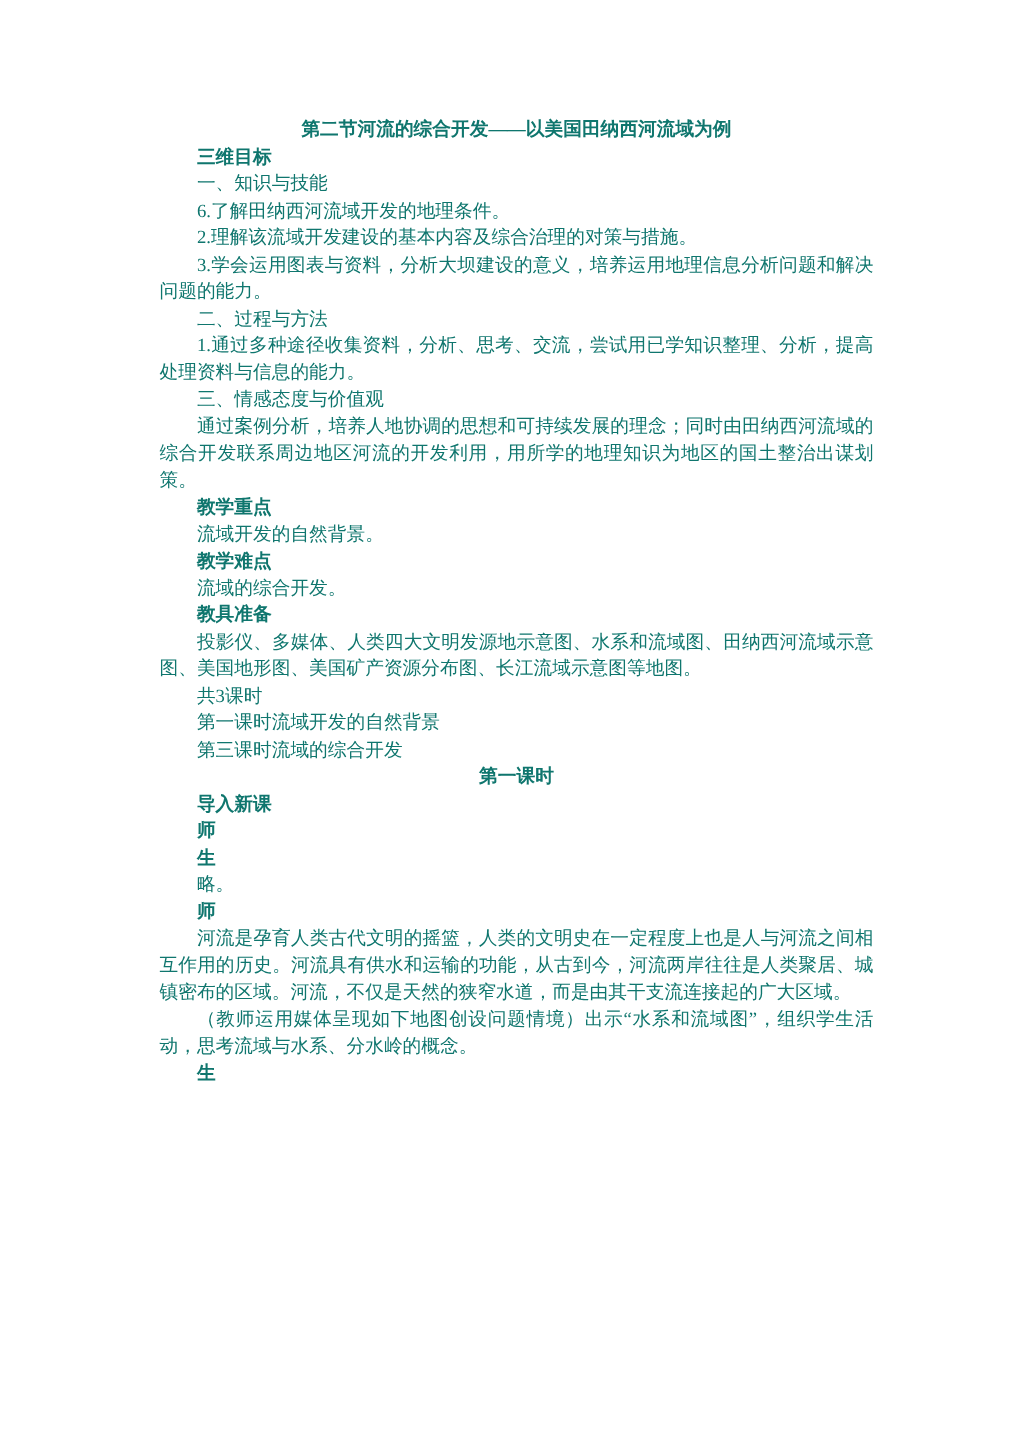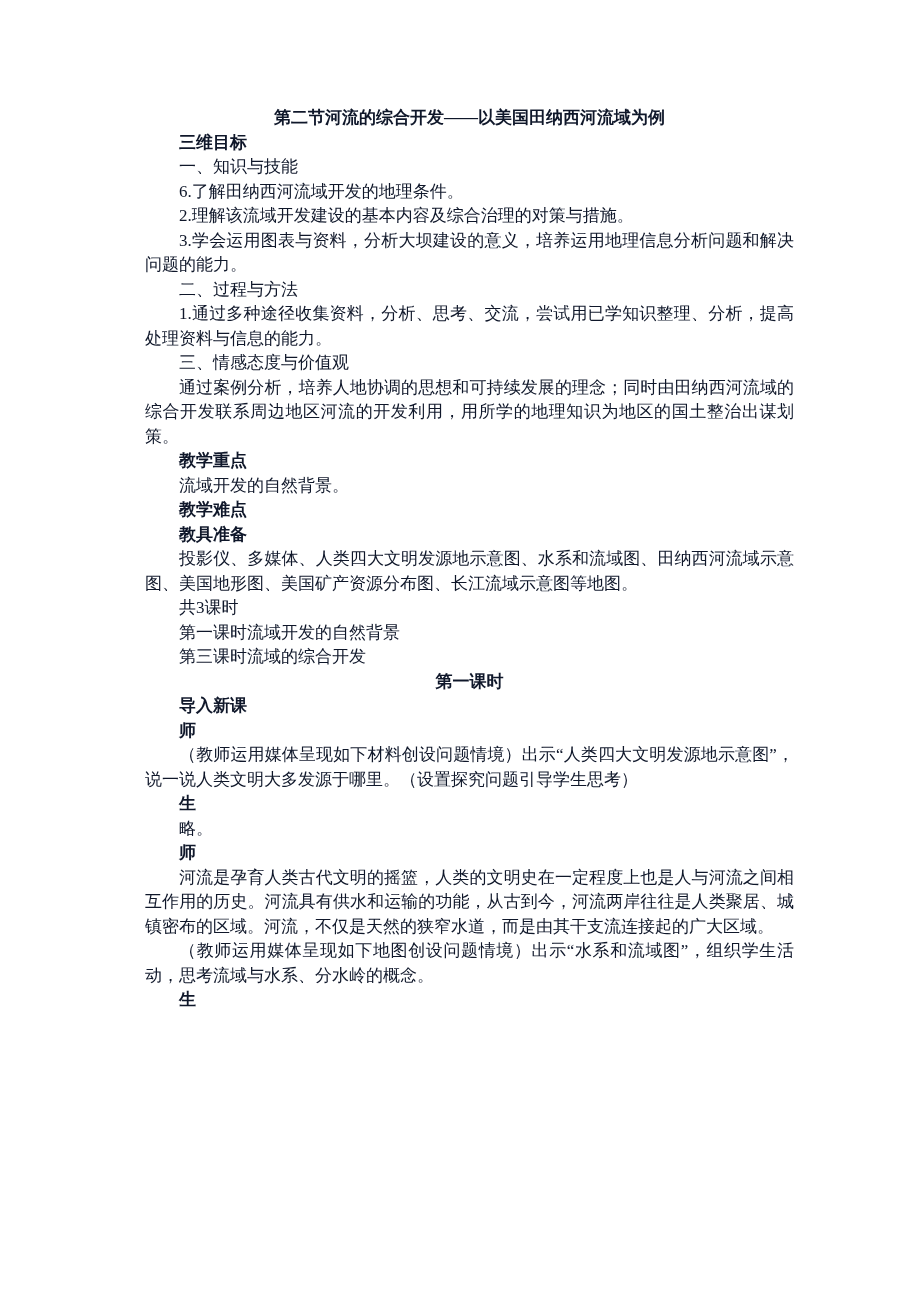--- a/index.html
+++ b/index.html
@@ -8,21 +8,21 @@
     background: #ffffff;
   }
   .page {
     width: 920px;
     height: 1302px;
     background: #ffffff;
     box-sizing: border-box;
     padding: 106px 126px 40px 145px;
     overflow: hidden;
     font-family: "Liberation Serif", "DejaVu Serif", serif;
-    color: #0f172a;
+    color: #0f766e;
     font-size: 17px;
   }
   .doc-body {
     width: 100%;
   }
   .para {
     margin: 0;
     text-indent: 2em;
     text-align: justify;
     line-height: 24.5px;
@@ -47,29 +47,29 @@
       <p class="para">6.了解田纳西河流域开发的地理条件。</p>
       <p class="para">2.理解该流域开发建设的基本内容及综合治理的对策与措施。</p>
       <p class="para">3.学会运用图表与资料，分析大坝建设的意义，培养运用地理信息分析问题和解决问题的能力。</p>
       <p class="para">二、过程与方法</p>
       <p class="para">1.通过多种途径收集资料，分析、思考、交流，尝试用已学知识整理、分析，提高处理资料与信息的能力。</p>
       <p class="para">三、情感态度与价值观</p>
       <p class="para">通过案例分析，培养人地协调的思想和可持续发展的理念；同时由田纳西河流域的综合开发联系周边地区河流的开发利用，用所学的地理知识为地区的国土整治出谋划策。</p>
       <p class="para bold">教学重点</p>
       <p class="para">流域开发的自然背景。</p>
       <p class="para bold">教学难点</p>
+      <p class="para">流域的综合开发。</p>
       <p class="para bold">教具准备</p>
       <p class="para">投影仪、多媒体、人类四大文明发源地示意图、水系和流域图、田纳西河流域示意图、美国地形图、美国矿产资源分布图、长江流域示意图等地图。</p>
       <p class="para">共3课时</p>
       <p class="para">第一课时流域开发的自然背景</p>
       <p class="para">第三课时流域的综合开发</p>
       <p class="para bold center">第一课时</p>
       <p class="para bold">导入新课</p>
       <p class="para bold">师</p>
-      <p class="para">（教师运用媒体呈现如下材料创设问题情境）出示“人类四大文明发源地示意图”，说一说人类文明大多发源于哪里。（设置探究问题引导学生思考）</p>
       <p class="para bold">生</p>
       <p class="para">略。</p>
       <p class="para bold">师</p>
       <p class="para">河流是孕育人类古代文明的摇篮，人类的文明史在一定程度上也是人与河流之间相互作用的历史。河流具有供水和运输的功能，从古到今，河流两岸往往是人类聚居、城镇密布的区域。河流，不仅是天然的狭窄水道，而是由其干支流连接起的广大区域。</p>
       <p class="para">（教师运用媒体呈现如下地图创设问题情境）出示“水系和流域图”，组织学生活动，思考流域与水系、分水岭的概念。</p>
       <p class="para bold">生</p>
     </div>
 </div>
 
 </body></html>

